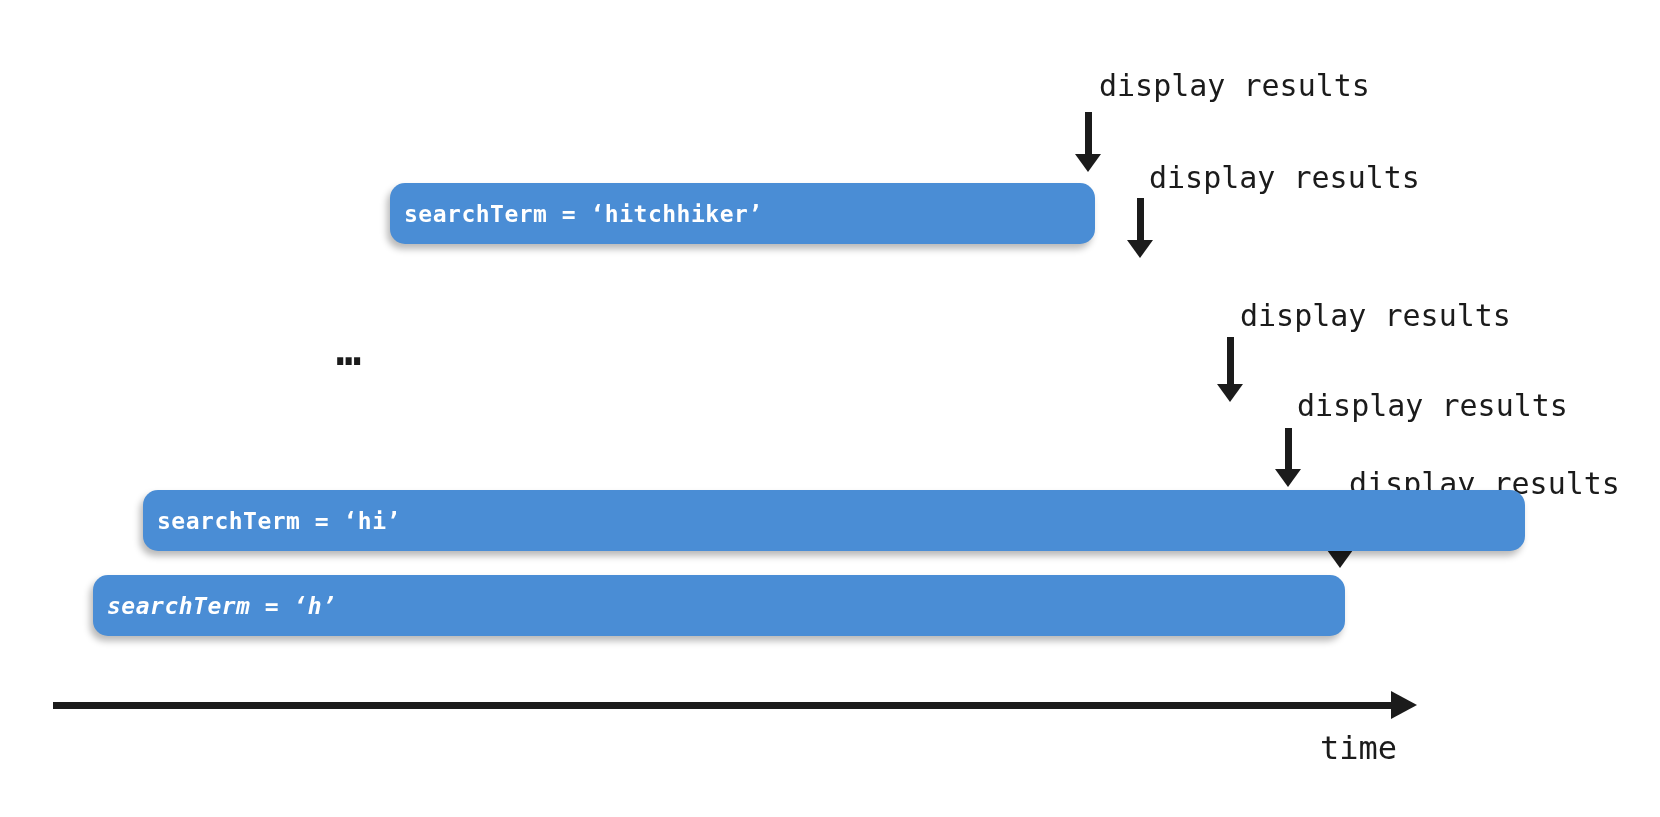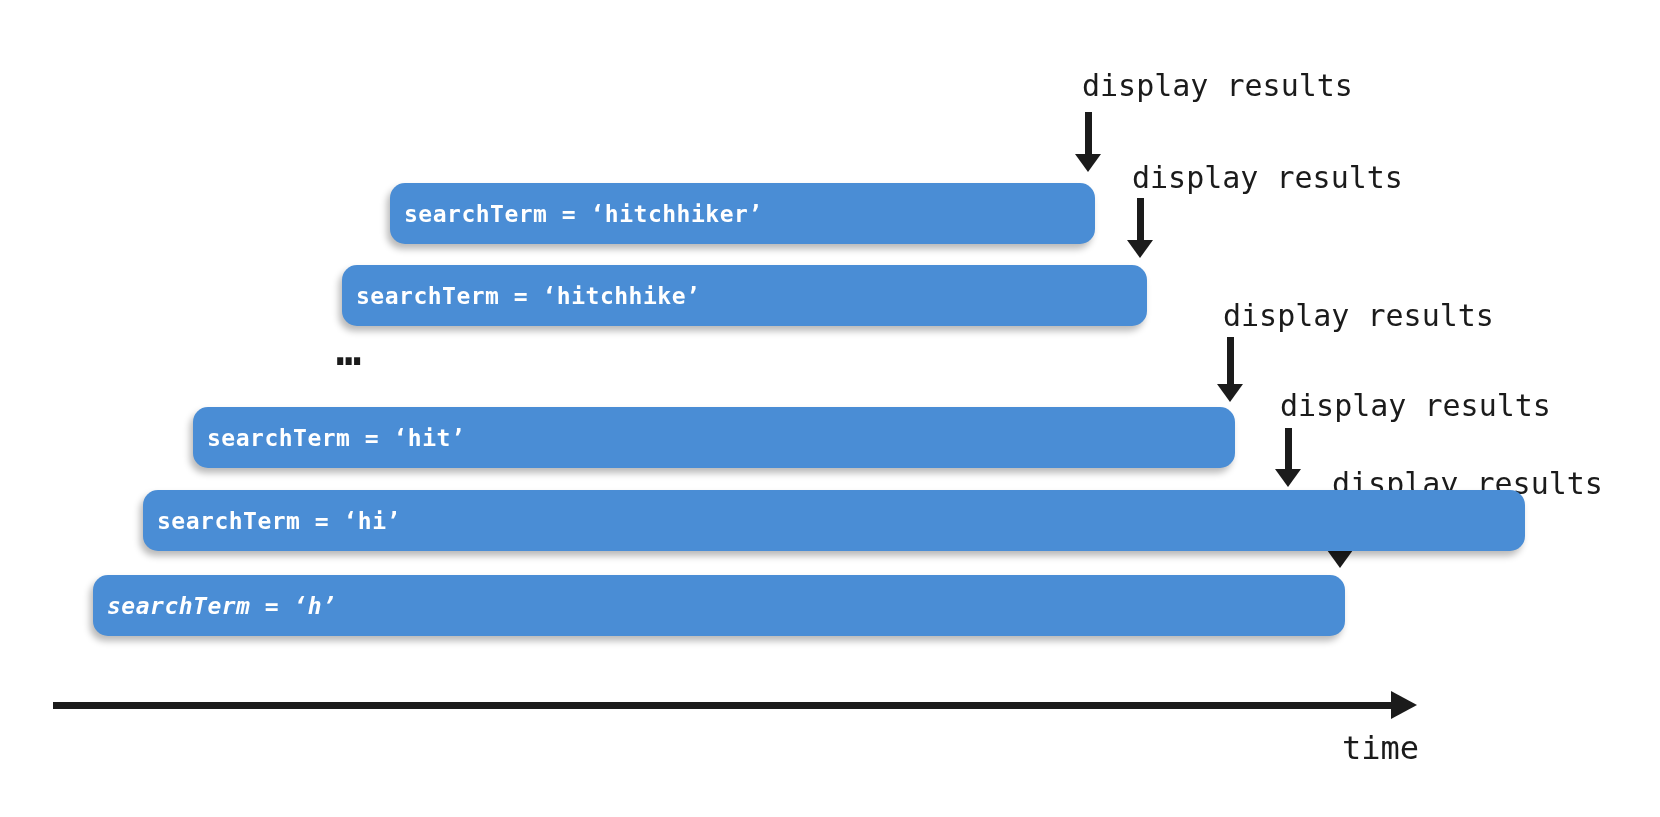--- a/index.html
+++ b/index.html
@@ -40,20 +40,21 @@
   .bar3{left:193px;top:407px;width:1042px;}
   .bar4{left:143px;top:490px;width:1382px;}
   .bar5{left:93px; top:575px;width:1252px;font-style:italic;}
   
   .event-label{
     position:absolute;
     color:var(--ink);
     font-size:30px;
     line-height:36px;
     white-space:pre;
+    margin-left:17px;
   }
   .el1{left:1082px;top:68px;}
   .el2{left:1132px;top:160px;}
   .el3{left:1223px;top:298px;}
   .el4{left:1280px;top:388px;}
   .el5{left:1332px;top:466px;}
   
   .arrow{position:absolute;width:26px;}
   .arrow .shaft{
     position:absolute;left:9.5px;top:0;
@@ -89,21 +90,21 @@
   }
   .axis-head{
     position:absolute;left:1391px;top:691px;
     width:0;height:0;
     border-top:14px solid transparent;
     border-bottom:14px solid transparent;
     border-left:26px solid var(--ink);
   }
   .axis-label{
     position:absolute;left:1320px;top:730px;
-    color:var(--ink);font-size:32px;line-height:36px;margin-left:22px;
+    color:var(--ink);font-size:32px;line-height:36px;
   }
 </style>
 </head>
 <body>
 
 <div class="canvas">
 
   <span class="event-label el1">display results</span>
   <span class="event-label el2">display results</span>
   <span class="event-label el3">display results</span>
@@ -127,26 +128,20 @@
       <div class="head"></div>
     </div>
   <div class="arrow a5">
       <div class="shaft"></div>
       <div class="head"></div>
     </div>
 
   <div class="bar bar1">
       <span>searchTerm = ‘hitchhiker’</span>
     </div>
-  <div class="bar bar2">
-      <span>searchTerm = ‘hitchhike’</span>
-    </div>
-  <div class="bar bar3">
-      <span>searchTerm = ‘hit’</span>
-    </div>
   <div class="bar bar4">
       <span>searchTerm = ‘hi’</span>
     </div>
   <div class="bar bar5">
       <span>searchTerm = ‘h’</span>
     </div>
 
   <span class="ellipsis">…</span>
 
   <div class="axis-line"></div>

